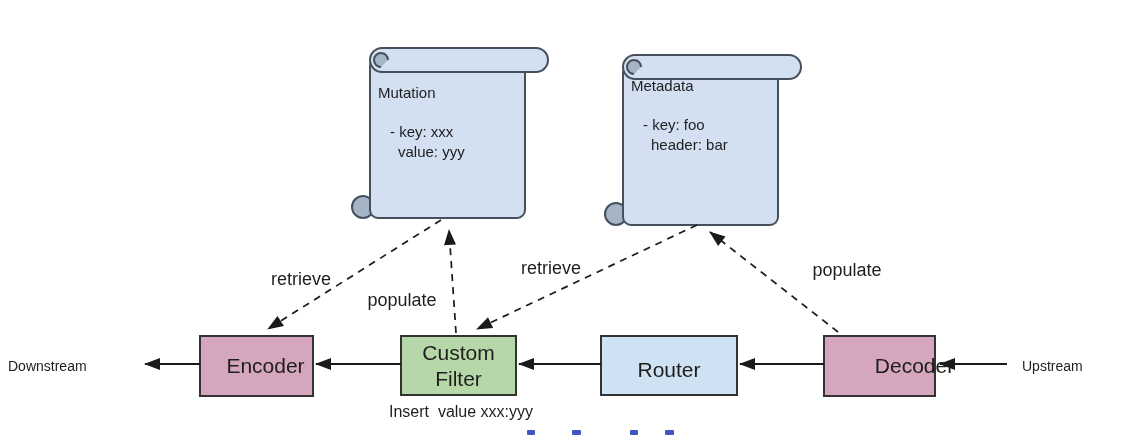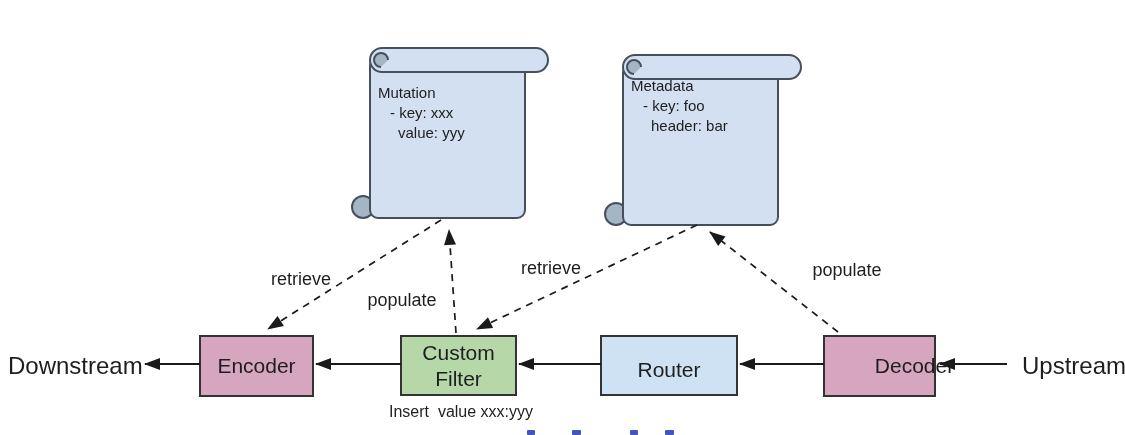--- a/index.html
+++ b/index.html
@@ -15,28 +15,28 @@
     padding-left: 36px;
   }
   svg.underlay { position: absolute; left: 0; top: 0; }
   .txt { position: absolute; color: #1e1e1e; }
   .node-label {
     display: flex; align-items: center; justify-content: center;
     text-align: center; font-size: 21px; line-height: 26px;
   }
   .terminal-label {
     display: flex; align-items: center;
-    font-size: 24px;
+    font-size: 14px;
   }
   .edge-label {
     transform: translate(-50%, -50%);
     font-size: 18px; white-space: nowrap;
   }
   .scroll-text { font-size: 15px; line-height: 20px; white-space: nowrap; }
-  .scroll-text .l1 { padding-left: 12px; }
+  .scroll-text .l1 { padding-left: 12px; margin-top: 19px; }
   .scroll-text .l2 { padding-left: 20px; }
   .note-label { font-size: 16px; white-space: pre; }
 </style>
 </head>
 <body>
 
 <div class="canvas">
 
   <svg class="underlay" width="1125" height="435" viewBox="0 0 1125 435">
     <defs>
@@ -88,21 +88,21 @@
     <div class="l1">- key: xxx</div>
     <div class="l2">value: yyy</div>
   </div>
 
   <div class="txt scroll-text" style="left:631px; top:76px;">
     <div class="l0">Metadata</div>
     <div class="l1">- key: foo</div>
     <div class="l2">header: bar</div>
   </div>
 
-  <div class="txt node-label" style="left:200px; top:336px; width:113px; height:60px;">Encoder</div>
+  <div class="txt node-label" style="left:209px; top:336px; width:113px; height:60px;">Encoder</div>
   <div class="txt node-label" style="left:401px; top:336px; width:115px; height:59px; padding:0 14px;text-align:center;">Custom Filter</div>
   <div class="txt node-label" style="left:601px; top:336px; width:136px; height:68px;">Router</div>
   <div class="txt node-label" style="left:824px; top:336px; width:111px; height:60px;margin-left:35px;">Decoder</div>
 
   <div class="txt terminal-label" style="left:8px; top:336px; height:60px;">Downstream</div>
   <div class="txt terminal-label" style="left:1022px; top:336px; height:60px;">Upstream</div>
 
   <div class="txt edge-label" style="left:301px; top:279px;">retrieve</div>
   <div class="txt edge-label" style="left:402px; top:300px;">populate</div>
   <div class="txt edge-label" style="left:551px; top:268px;">retrieve</div>

